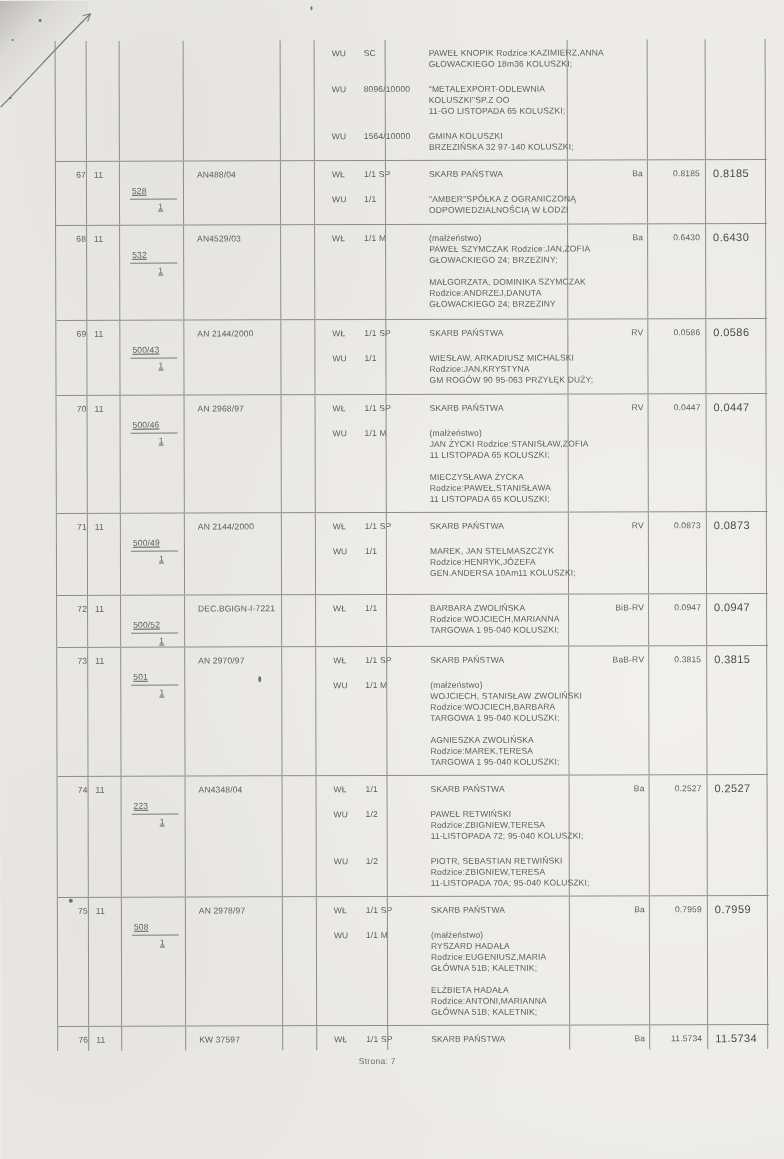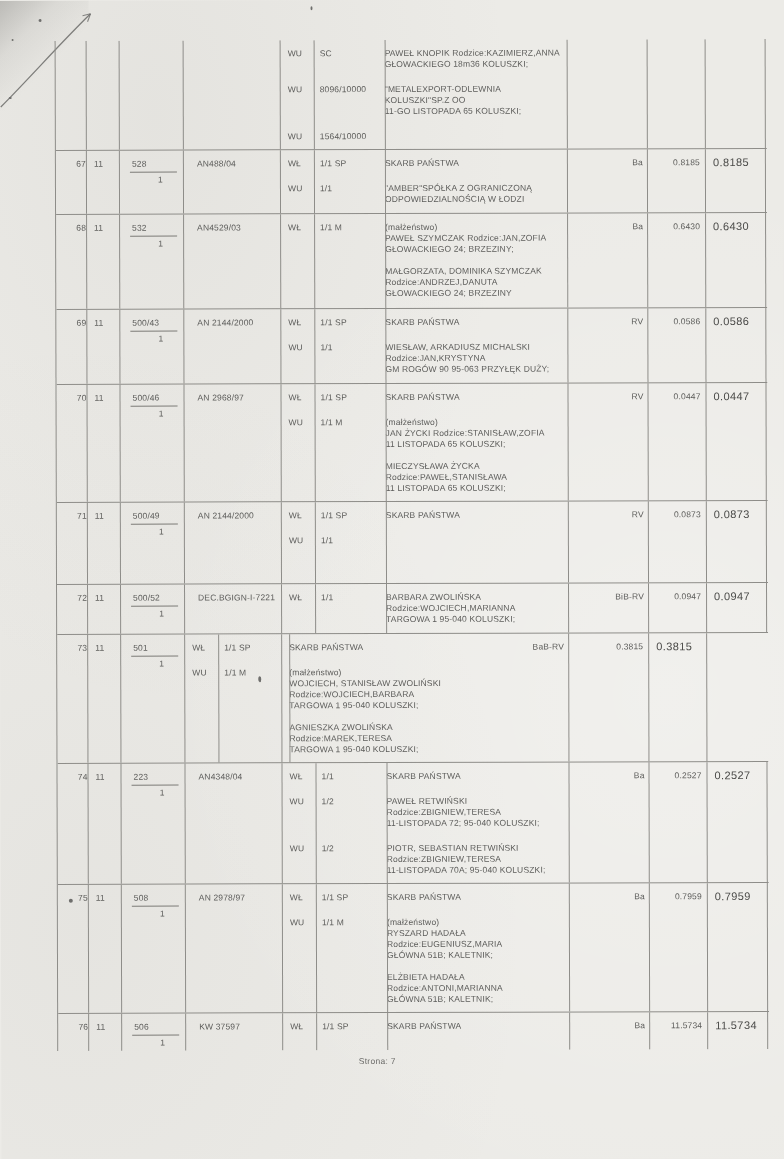--- a/index.html
+++ b/index.html
@@ -61,37 +61,38 @@
   .cell{
     border-right:1px solid var(--line);
     box-sizing:border-box;
     padding-top:8px;
     font-size:8.5px;line-height:11px;
     letter-spacing:.15px;
   }
   .c-lp{text-align:right;}
   .c-obreb{padding-left:7px;}
   .c-plot{padding-top:6px;}
-  .plot-frac{margin:0 6px 0 10px;}
+  .plot-frac{margin:16px 6px 0 10px;text-decoration:underline;}
   .plot-num{
     display:block;padding:2px 0 2px 2px;
     border-bottom:1px solid #7c7b77;
   }
   .plot-den{display:block;text-align:right;padding:2px 14px 0 0;}
   .c-doc{padding-left:6px;white-space:nowrap;margin-left:7px;}
 
   .c-entries{position:relative;padding-top:8px;}
   .c-entries::before,.c-entries::after{
     content:"";position:absolute;top:0;bottom:0;width:1px;background:var(--line);
   }
   .c-entries::before{left:33px;}
   .c-entries::after{left:104px;}
   .entry{
     display:grid;grid-template-columns:33px 71px 1fr;
     margin-bottom:14px;
+    margin-left:44px;
   }
   .entry:last-child{margin-bottom:7px;}
   .e-type{padding-left:7px;}
   .e-share{padding-left:6px;}
   .e-lines{}
   .line{white-space:nowrap;min-height:11px;}
 
   .c-codes{display:flex;justify-content:flex-end;align-items:flex-start;padding-left:4px;padding-right:4px;}
   .code{white-space:nowrap;}
   .c-area-sm{text-align:right;padding-right:5px;white-space:nowrap;}
@@ -144,20 +145,24 @@
             <div class="e-share">8096/10000</div>
             <div class="e-lines">
               <div class="line">"METALEXPORT-ODLEWNIA</div>
               <div class="line">KOLUSZKI"SP.Z OO</div>
               <div class="line">11-GO LISTOPADA 65 KOLUSZKI;</div>
             </div>
           </div>
           <div class="entry">
             <div class="e-type">WU</div>
             <div class="e-share">1564/10000</div>
+            <div class="e-lines">
+              <div class="line">GMINA KOLUSZKI</div>
+              <div class="line">BRZEZIŃSKA 32 97-140 KOLUSZKI;</div>
+            </div>
           </div>
         </div>
     <div class="cell c-codes"></div>
     <div class="cell c-area-sm"></div>
     <div class="cell c-area-lg"></div>
   </div>
 
   <div class="record">
     <div class="cell c-lp">67</div>
     <div class="cell c-obreb">11</div>
@@ -314,20 +319,25 @@
           <div class="entry">
             <div class="e-type">WŁ</div>
             <div class="e-share">1/1 SP</div>
             <div class="e-lines">
               <div class="line">SKARB PAŃSTWA</div>
             </div>
           </div>
           <div class="entry">
             <div class="e-type">WU</div>
             <div class="e-share">1/1</div>
+            <div class="e-lines">
+              <div class="line">MAREK, JAN STELMASZCZYK</div>
+              <div class="line">Rodzice:HENRYK,JÓZEFA</div>
+              <div class="line">GEN.ANDERSA 10Am11 KOLUSZKI;</div>
+            </div>
           </div>
         </div>
     <div class="cell c-codes">
           <span class="code">R</span>
           <span class="code">V</span>
         </div>
     <div class="cell c-area-sm">0.0873</div>
     <div class="cell c-area-lg">0.0873</div>
   </div>
 
@@ -363,20 +373,21 @@
 
   <div class="record">
     <div class="cell c-lp">73</div>
     <div class="cell c-obreb">11</div>
     <div class="cell c-plot">
       <div class="plot-frac">
         <span class="plot-num">501</span>
         <span class="plot-den">1</span>
       </div>
     </div>
+    <div class="cell c-doc">AN 2970/97</div>
     <div class="cell c-entries">
           <div class="entry">
             <div class="e-type">WŁ</div>
             <div class="e-share">1/1 SP</div>
             <div class="e-lines">
               <div class="line">SKARB PAŃSTWA</div>
             </div>
           </div>
           <div class="entry">
             <div class="e-type">WU</div>

